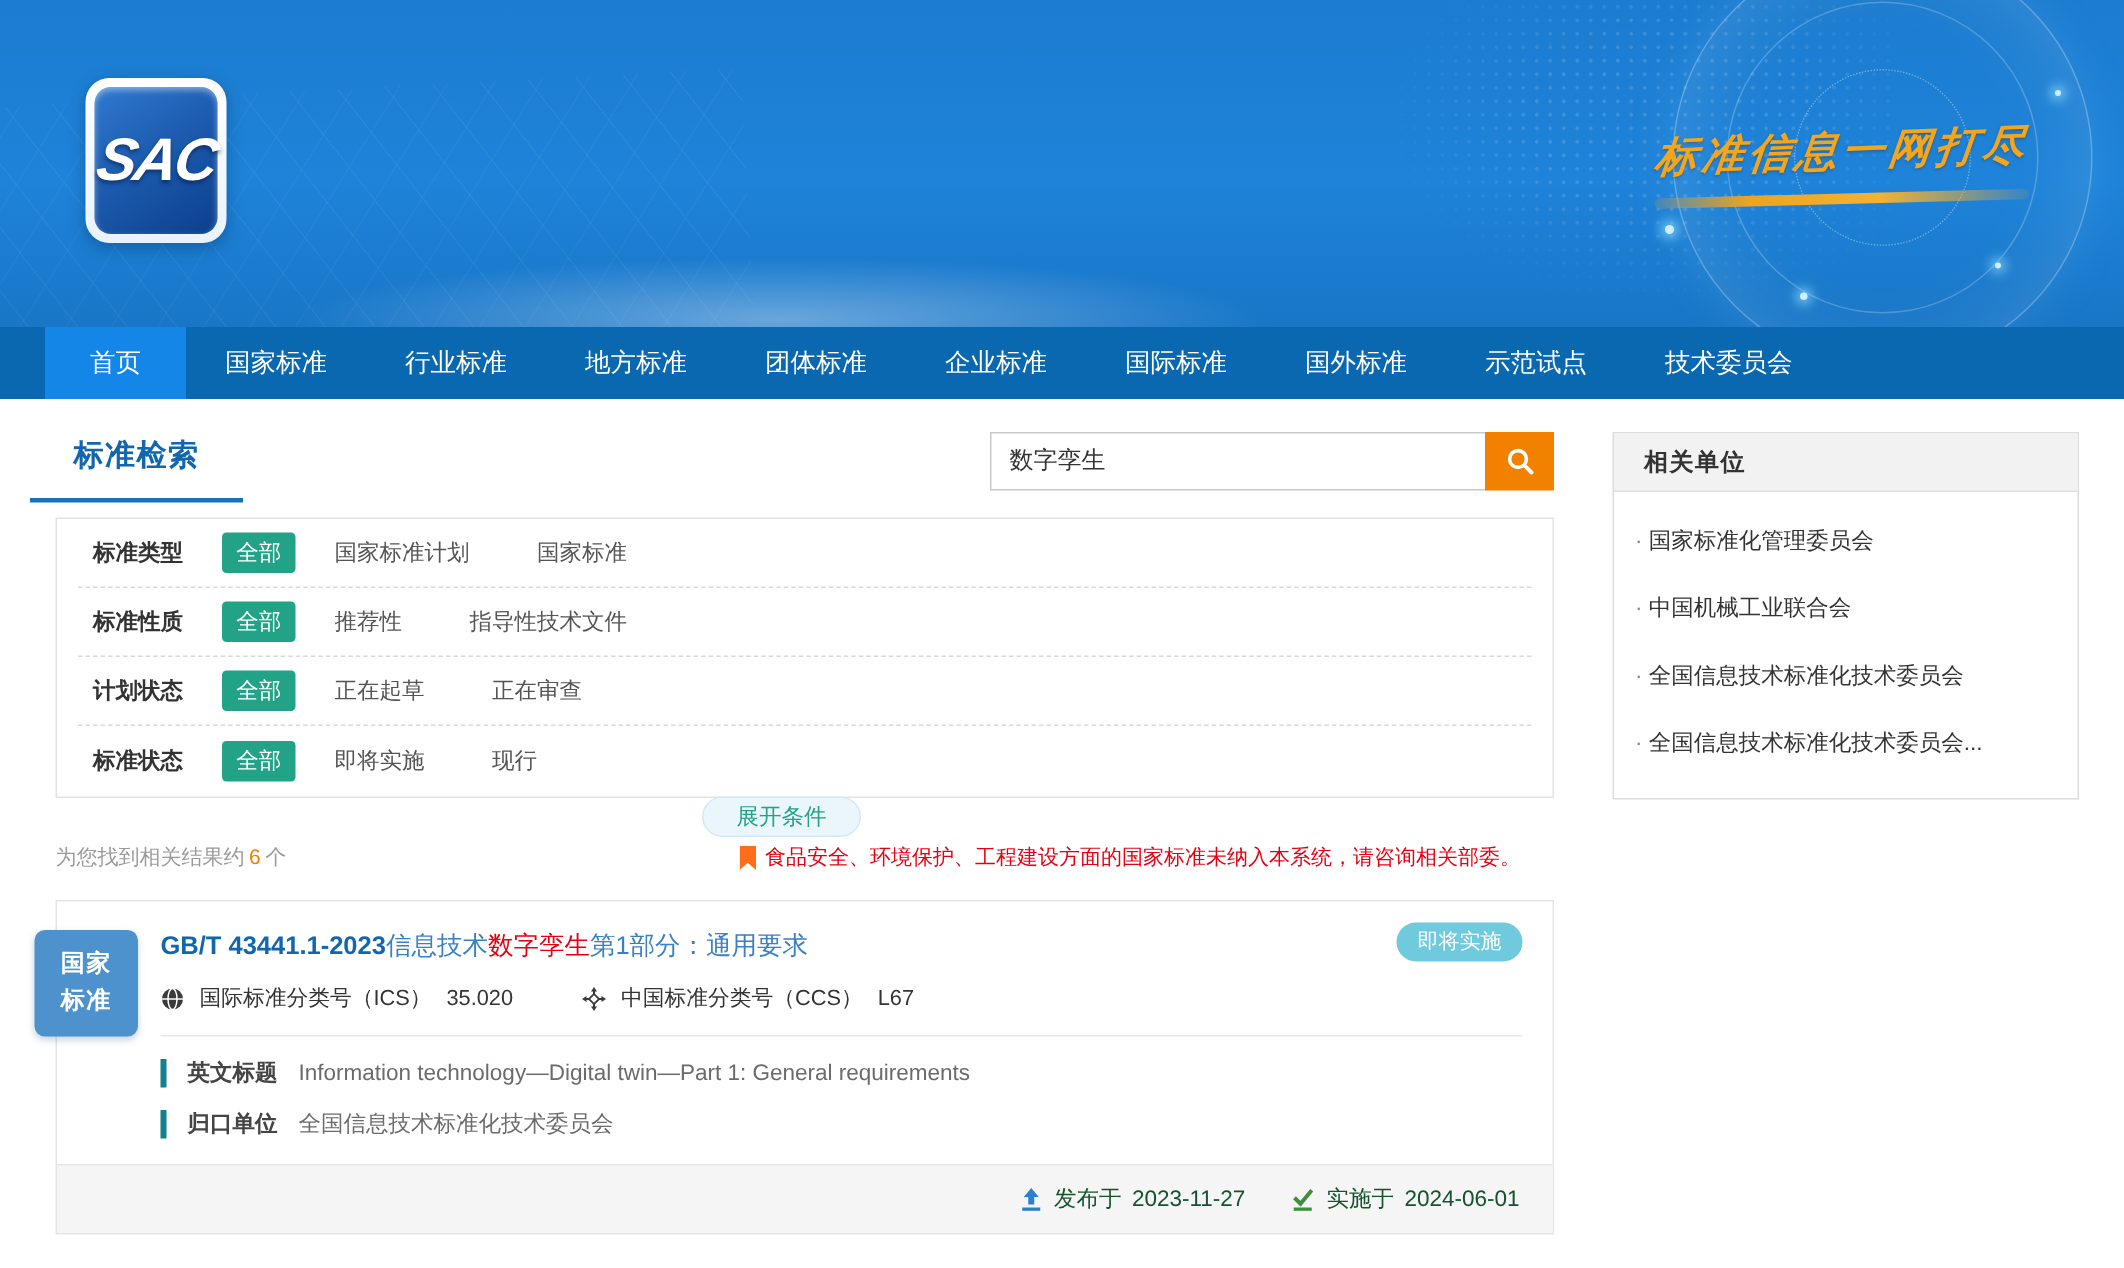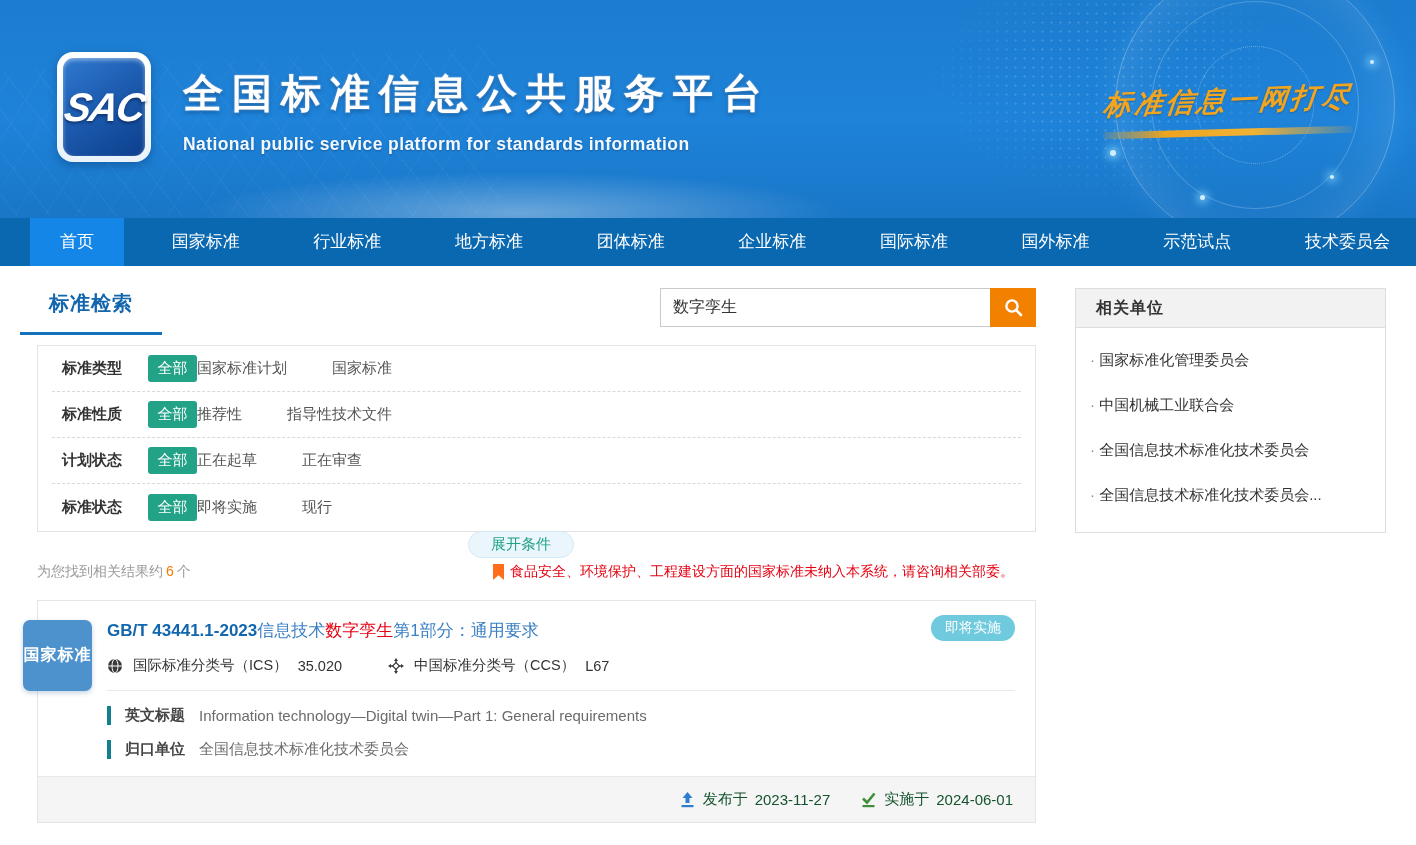--- a/index.html
+++ b/index.html
@@ -49,21 +49,21 @@
   .slogan { position:absolute; left:1088px; top:82px; width:280px; text-align:center; }
   .slogan-text { display:inline-block; color:#f3a51d; font-size:28px; font-weight:bold;
     font-style:italic; letter-spacing:3px; transform:skewX(-8deg) rotate(-2deg); white-space:nowrap;
     text-shadow:0 1px 2px rgba(60,30,0,.3); }
   .slogan-swoosh { margin:9px auto 0; width:250px; height:7px; border-radius:4px;
     transform:rotate(-1.5deg);
     background:linear-gradient(90deg, rgba(240,165,30,.15), #eda41f 25%, #f3b234 60%, rgba(240,165,30,.1)); }
 
   
   .nav { position:absolute; top:218px; left:0; width:100%; height:48px; background:#0968af; }
-  .nav ul { list-style:none; display:flex; height:48px; padding-left:30px;justify-content:space-between; }
+  .nav ul { list-style:none; display:flex; height:48px; padding-left:30px; }
   .nav li { height:48px; line-height:48px; padding:0 26px; color:#fff; font-size:17px;
     cursor:pointer; white-space:nowrap; }
   .nav li.active { background:#1486e8; padding:0 30px; }
 
   
   .content { position:absolute; top:266px; left:0; width:100%; height:579px; background:#fff; }
 
   .section-title { position:absolute; left:20px; top:24px; width:142px; text-align:center;
     color:#1266ad; font-size:20px; font-weight:bold; letter-spacing:1px;
     padding-bottom:15px; border-bottom:3px solid #1472bd; }
@@ -75,21 +75,21 @@
   .search-btn { width:46px; height:39px; background:#f28100; border:none; cursor:pointer;
     display:flex; align-items:center; justify-content:center; }
 
   .filter-box { position:absolute; left:37px; top:79px; width:999px; height:187px;
     border:1px solid #e3e3e3; background:#fff; }
   .filter-row { display:flex; align-items:center; height:46px; margin:0 14px;
     border-bottom:1px dashed #d9d9d9; }
   .filter-row:last-child { border-bottom:none; }
   .filter-label { width:96px; padding-left:10px; font-size:15px; font-weight:bold; color:#333; }
   .filter-all { width:49px; height:27px; background:#22a287; color:#fff; font-size:15px;
-    border:none; border-radius:3px; cursor:pointer; 
+    border:none; border-radius:3px; cursor:pointer; margin-right:26px;
     font-family:"Liberation Sans","DejaVu Sans",sans-serif; }
   .filter-opts { display:flex; gap:45px; }
   .filter-opt { font-size:15px; color:#555; cursor:pointer; white-space:nowrap; }
 
   .expand-pill { position:absolute; left:468px; top:265px; width:106px; height:27px;
     background:#eaf5fc; border:1px solid #d4eaf8; border-radius:14px; color:#22a287;
     font-size:15px; display:flex; align-items:center; justify-content:center; cursor:pointer; }
 
   .summary-row { position:absolute; left:37px; top:297px; width:999px; display:flex;
     justify-content:space-between; align-items:center; }
@@ -98,21 +98,21 @@
   .notice { display:flex; align-items:center; gap:6px; padding-right:22px; }
   .bookmark-icon { width:11px; height:16px; background:#ff6d1a;
     clip-path:polygon(0 0,100% 0,100% 100%,50% 70%,0 100%); }
   .notice-text { font-size:14px; color:#e60012; }
 
   
   .card { position:absolute; left:37px; top:334px; width:999px; border:1px solid #e5e5e5;
     background:#fff; }
   .card-badge { position:absolute; left:-15px; top:19px; width:69px; height:71px;
     background:#4d92cc; border-radius:7px; color:#fff; font-size:16px; font-weight:bold;
-    display:flex; flex-direction:row; align-items:center; justify-content:center;
+    display:flex; flex-direction:column; align-items:center; justify-content:center;
     line-height:1.55; letter-spacing:1px; box-shadow:0 2px 5px rgba(30,80,140,.25); }
   .card-head { padding:18px 20px 0 69px; position:relative; }
   .card-title { display:flex; align-items:baseline; gap:0; font-size:17px; }
   .card-code { color:#1266ad; font-weight:bold; cursor:pointer; }
   .t-blue { color:#3c80c4; cursor:pointer; }
   .t-red { color:#e60012; cursor:pointer; }
   .status-badge { position:absolute; right:20px; top:14px; background:#6fcade; color:#fff;
     font-size:14px; padding:4px 14px; border-radius:13px; }
   .card-meta { display:flex; align-items:center; gap:10px; margin:14px 0 0 69px;
     font-size:14.5px; color:#333; }
@@ -151,24 +151,20 @@
     <span class="spark" style="left:1110px;top:150px;width:6px;height:6px;"></span>
     <span class="spark" style="left:1370px;top:60px;width:4px;height:4px;"></span>
     <span class="spark" style="left:1200px;top:195px;width:5px;height:5px;"></span>
     <span class="spark" style="left:1330px;top:175px;width:4px;height:4px;"></span>
 
     <div class="banner-inner">
       <div class="sac-logo">
         <div class="sac-logo-inner">
           <span>SAC</span>
         </div>
-      </div>
-      <div class="banner-titles">
-        <div class="banner-title-cn">全国标准信息公共服务平台</div>
-        <div class="banner-title-en">National public service platform  for standards information</div>
       </div>
     </div>
 
     <div class="slogan">
       <span class="slogan-text">标准信息一网打尽</span>
       <div class="slogan-swoosh"></div>
     </div>
   </header>
 
   <nav class="nav">

